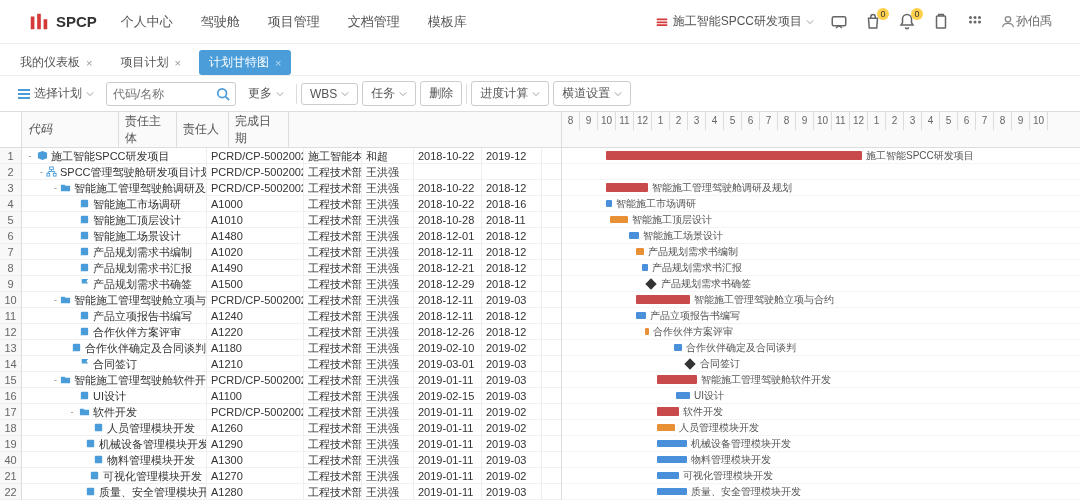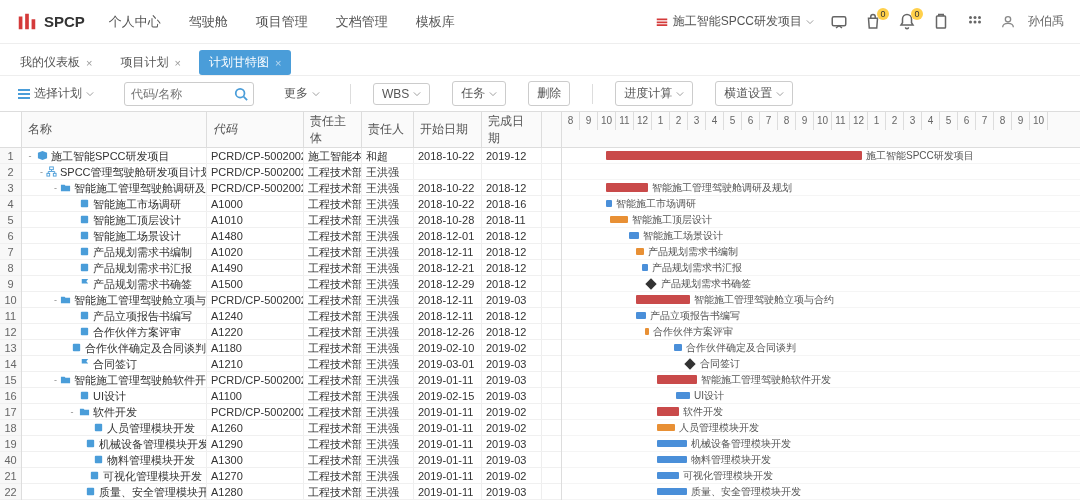--- a/index.html
+++ b/index.html
@@ -1,33 +1,33 @@
 <!DOCTYPE html>
 <html><head>
 <meta charset="utf-8">
 <style>
 *{margin:0;padding:0;box-sizing:border-box;}
 body{font-family:"Microsoft YaHei",Arial,sans-serif;font-size:12px;color:#333;background:#fff;width:1080px;height:500px;overflow:hidden;}
-.header{height:44px;display:flex;align-items:center;padding:0 16px;border-bottom:1px solid #eee;}
+.header{height:44px;display:flex;align-items:center;padding:0 28px;border-bottom:1px solid #eee;}
 .logo{display:flex;align-items:center;gap:6px;margin-right:24px;}
 .logo-icon{width:22px;height:22px;}
 .logo-text{font-size:15px;font-weight:bold;color:#333;}
 .nav{display:flex;gap:28px;}
 .nav-item{color:#555;cursor:pointer;font-size:13px;}
 .header-right{margin-left:auto;display:flex;align-items:center;gap:16px;}
 .project-sel{display:flex;align-items:center;gap:4px;color:#555;font-size:12px;}
 .proj-icon{width:14px;height:14px;}
 .header-icon{width:18px;height:18px;color:#666;cursor:pointer;position:relative;}
 .badge{position:absolute;top:-5px;right:-7px;background:#ffd04b;border-radius:7px;font-size:9px;min-width:12px;height:12px;line-height:12px;text-align:center;color:#333;}
-.user{display:flex;align-items:center;gap:12px;color:#666;font-size:12px;}
+.user{display:flex;align-items:center;gap:0;color:#666;font-size:12px;}
 .tabs-bar{height:32px;display:flex;align-items:flex-end;padding:0 10px;gap:8px;border-bottom:1px solid #eee;}
 .tab{padding:4px 10px;color:#555;display:flex;align-items:center;gap:6px;cursor:pointer;border-radius:3px;font-size:12px;}
 .tab.active{background:#4a9dd9;color:#fff;}
 .tab-close{font-size:11px;opacity:.6;}
-.toolbar{height:36px;display:flex;align-items:center;padding:0 10px;gap:22px;border-bottom:1px solid #ddd;}
+.toolbar{height:36px;display:flex;align-items:center;padding:0 10px;gap:4px;border-bottom:1px solid #ddd;}
 .tb-btn{display:flex;align-items:center;gap:4px;padding:3px 8px;border:1px solid #ccc;border-radius:3px;cursor:pointer;color:#555;background:#fff;font-size:12px;}
 .tb-btn.nb{border:none;}
 .search{width:130px;height:24px;border:1px solid #ccc;border-radius:3px;padding:0 24px 0 6px;font-size:12px;position:relative;}
 .search-wrap{position:relative;}
 .search-ic{position:absolute;right:6px;top:5px;width:14px;height:14px;color:#4a9dd9;}
 .sep{width:1px;height:20px;background:#ddd;}
 .content{display:flex;height:388px;}
 .left{width:562px;border-right:1px solid #ddd;overflow:hidden;display:flex;}
 .rownum{width:22px;border-right:1px solid #ddd;font-size:11px;}
 .rownum-hd{height:36px;border-bottom:1px solid #ddd;}
@@ -222,25 +222,23 @@
           <div class="rownum-cell">17</div>
           <div class="rownum-cell">18</div>
           <div class="rownum-cell">19</div>
           <div class="rownum-cell">40</div>
           <div class="rownum-cell">21</div>
           <div class="rownum-cell">22</div>
         </div>
     </div>
     <div class="grid">
       <div class="grid-hd">
-        <div class="gh gh-name">名称</div>
         <div class="gh gh-code">代码</div>
         <div class="gh gh-dept">责任主体</div>
         <div class="gh gh-resp">责任人</div>
-        <div class="gh gh-start">开始日期</div>
         <div class="gh gh-end">完成日期</div>
       </div>
       <div class="grid-body" id="grid-body">
           <div class="gr">
             <div class="gc gc-name" style="padding-left:4px">
               <span class="expand">-</span>
               <svg class="tree-ic" viewBox="0 0 12 12" fill="#4a9dd9">
                 <path d="M6 1l5 2v6l-5 2-5-2V3z"></path>
               </svg>
               <span>施工智能SPCC研发项目</span>

